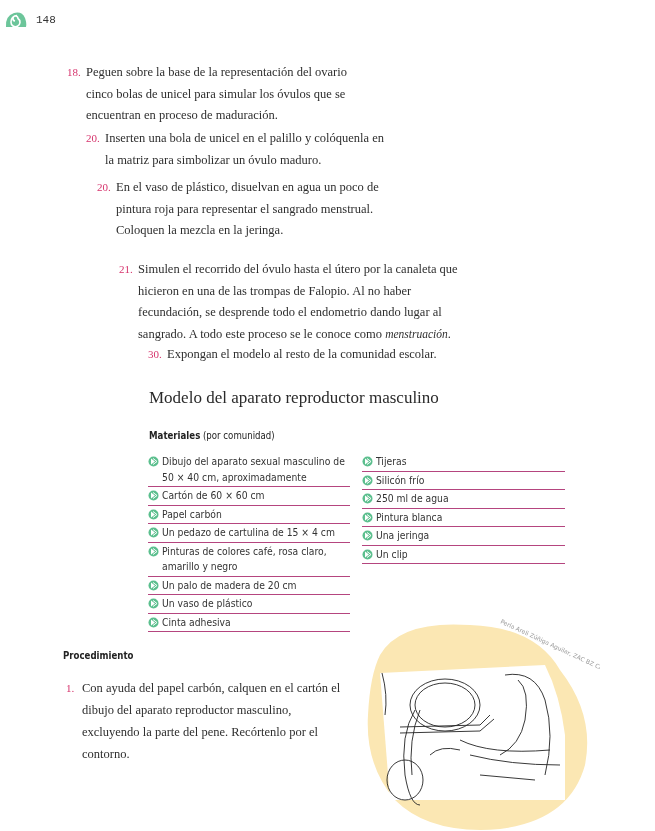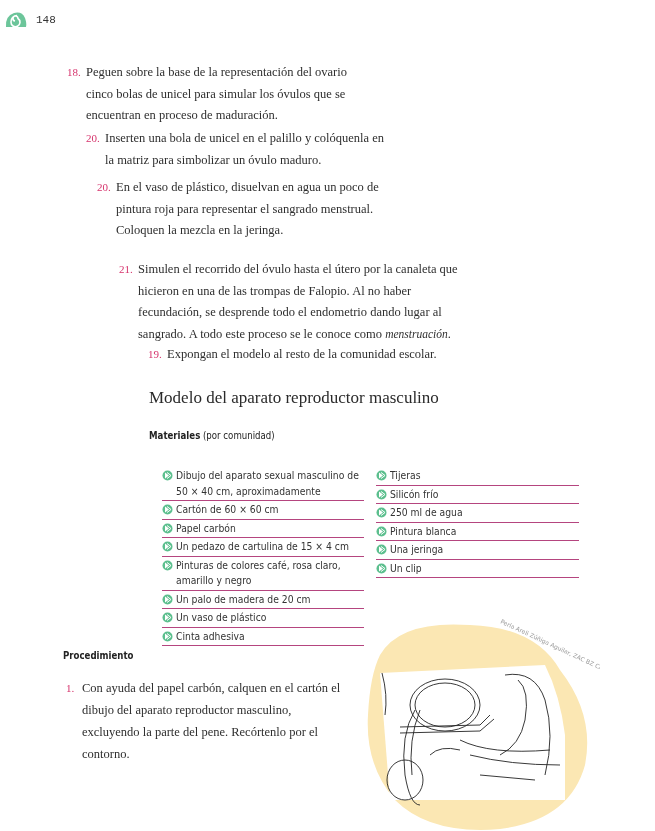--- a/index.html
+++ b/index.html
@@ -5,21 +5,21 @@
   html, body { margin:0; padding:0; background:#ffffff; }
   body { width:655px; height:831px; position:relative; overflow:hidden; font-family:"Liberation Serif", "DejaVu Serif", serif; color:#2b2b2b; }
   .page-num { position:absolute; left:36px; top:14px; font-family:Liberation Mono, monospace; font-size:11px; color:#333; }
   .logo { position:absolute; left:4px; top:10px; width:24px; height:20px; }
   .step { position:absolute; font-size:12.5px; line-height:21.5px; color:#2e2e2e; }
   .step .num { position:absolute; left:-19px; top:0; color:#d6336c; font-size:11px; }
   .step em { font-style:italic; font-size:11.5px; }
   .section-title { position:absolute; left:149px; top:388px; font-size:17px; color:#2a2a2a;font-family:Liberation Serif, serif; }
   .sub { position:absolute; font-family:"DejaVu Sans", sans-serif; font-size:10.5px; color:#222; transform:scaleX(0.82); transform-origin:left top; }
   .sub b { font-weight:bold; }
-  .mat-list { position:absolute; list-style:none; margin:14px; padding:0; font-family:"DejaVu Sans", sans-serif; font-size:11px; color:#333; }
+  .mat-list { position:absolute; list-style:none; margin:0; padding:0; font-family:"DejaVu Sans", sans-serif; font-size:11px; color:#333; }
   .mat-list li { position:relative; border-bottom:1.5px solid #b5457f; padding:1px 0 1px 14px; line-height:15.5px; }
   .mat-list li .txt { display:inline-block; transform:scaleX(0.84); transform-origin:left top; width:119%; }
   .mat-list li .arrow { position:absolute; left:0; top:3px; width:11px; height:11px; }
   .frac { display:inline-block; vertical-align:middle; text-align:center; font-size:9px; line-height:10px; margin-left:3px; }
   .frac .n { display:block; border-bottom:1px solid #b5457f; padding:0 4px; }
   .frac .d { display:block; }
   .illus { position:absolute; left:360px; top:615px; width:240px; height:216px; }
 </style>
 </head>
 <body>
@@ -40,21 +40,21 @@
 </div>
 <div class="step" style="left:116px; top:177px; width:282px;">
   <span class="num">20.</span>
   <span>En el vaso de plástico, disuelvan en agua un poco de pintura roja para representar el sangrado menstrual. Coloquen la mezcla en la jeringa.</span>
 </div>
 <div class="step" style="left:138px; top:247px; width:332px;margin-top:12px;">
   <span class="num">21.</span>
   <span>Simulen el recorrido del óvulo hasta el útero por la canaleta que hicieron en una de las trompas de Falopio. Al no haber fecundación, se desprende todo el endometrio dando lugar al sangrado. A todo este proceso se le conoce como </span><em>menstruación</em><span>.</span>
 </div>
 <div class="step" style="left:167px; top:344px; width:300px;">
-  <span class="num">19.</span>
+  <span class="num">30.</span>
   <span>Expongan el modelo al resto de la comunidad escolar.</span>
 </div>
 
 <div class="section-title">Modelo del aparato reproductor masculino</div>
 <div class="sub" style="left:149px; top:429px;">
   <b>Materiales</b>
   <span>(por comunidad)</span>
 </div>
 
 <ul class="mat-list" style="left:148px; top:453px; width:202px;" id="matL">

